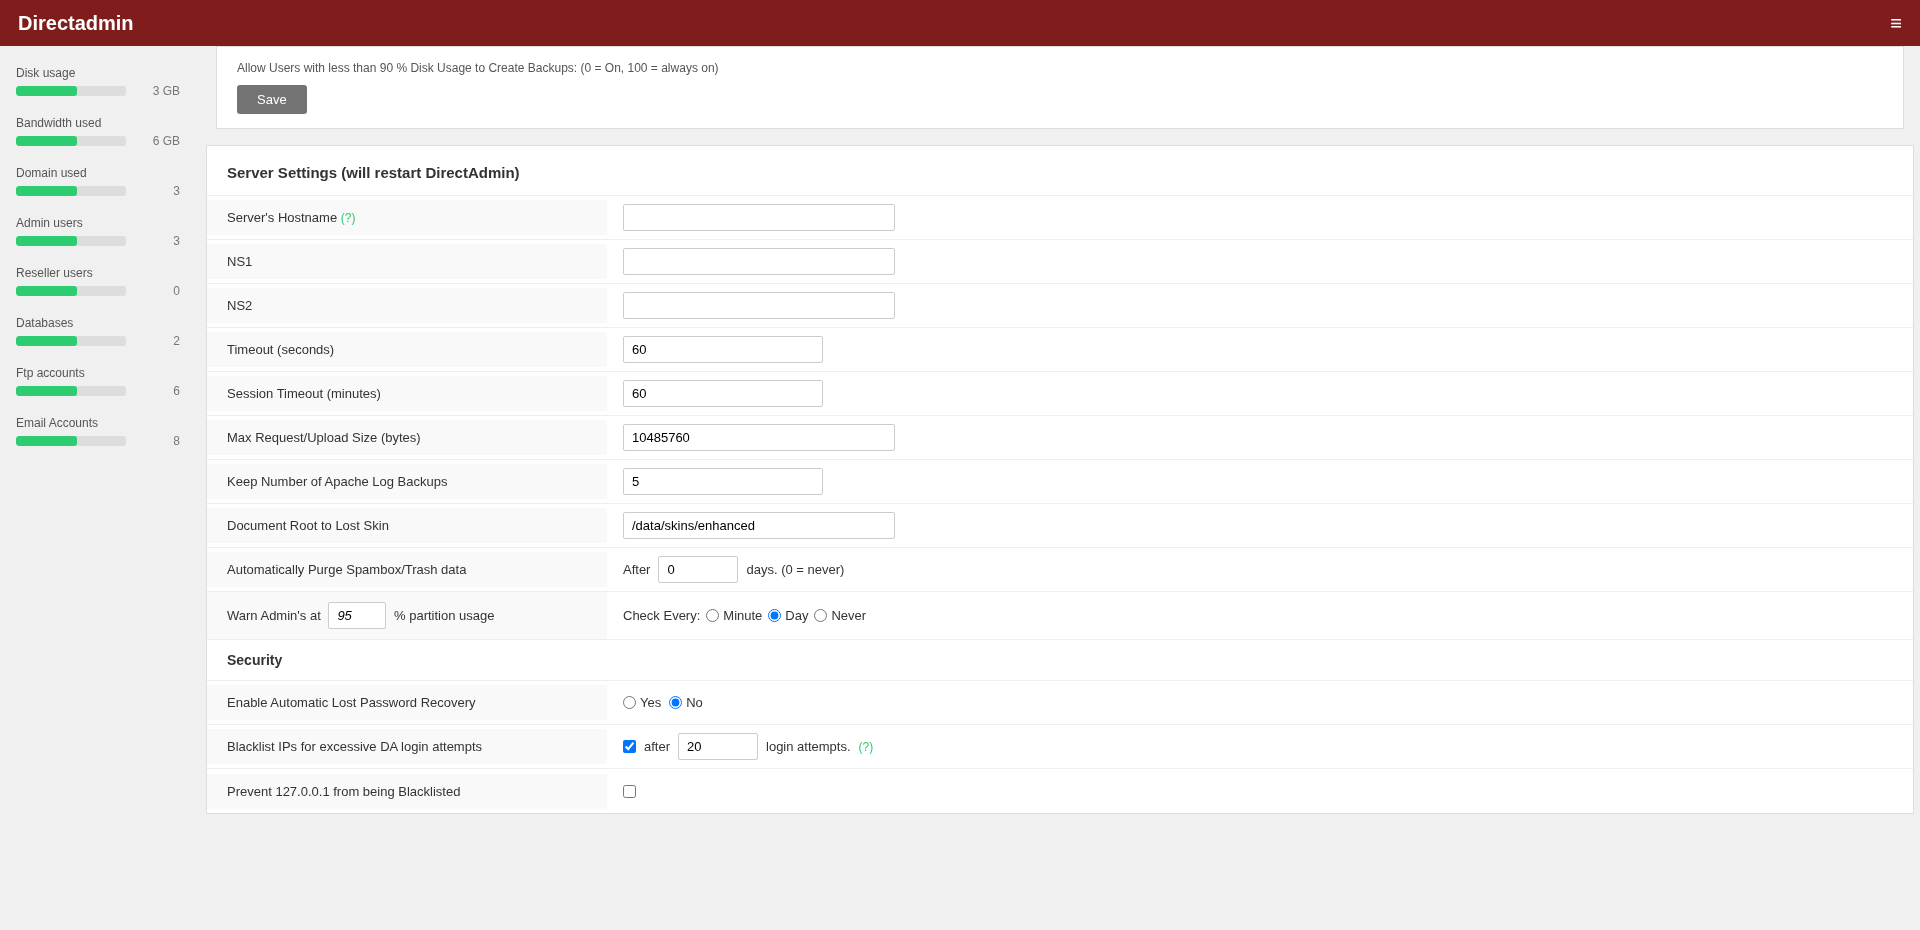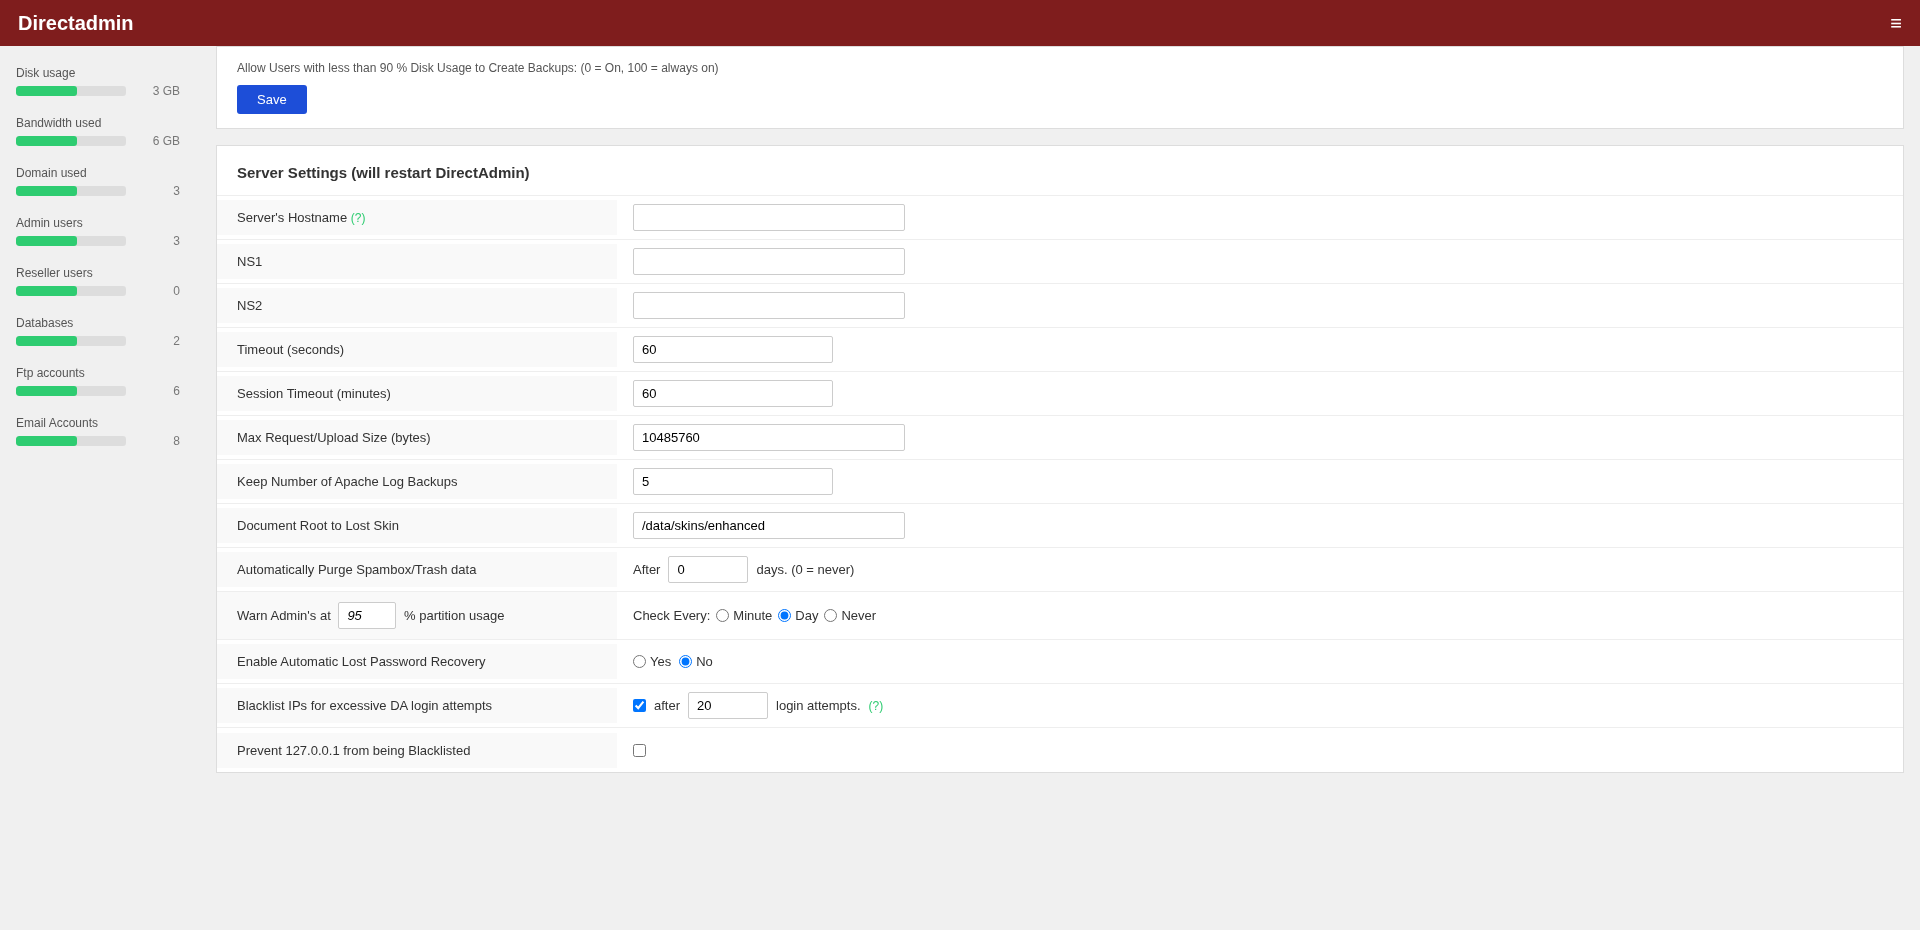--- a/index.html
+++ b/index.html
@@ -88,34 +88,34 @@
       border: 1px solid #ddd;
       margin: 0 16px 16px 16px;
       padding: 14px 20px;
     }
     .top-section-text {
       font-size: 12px;
       color: #555;
       margin-bottom: 10px;
     }
     .btn-save {
-      background: #1d4ed8;
+      background: #737373;
       color: #fff;
       border: none;
       padding: 7px 20px;
       border-radius: 3px;
       cursor: pointer;
       font-size: 13px;
     }
 
     
     .settings-panel {
       background: #fff;
       border: 1px solid #ddd;
-      margin: 0 16px;
+      margin: 0 6px;
       padding: 0;
     }
     .settings-title {
       font-size: 15px;
       font-weight: bold;
       padding: 18px 20px 14px 20px;
       border-bottom: 1px solid #eee;
       color: #333;
     }
 
@@ -379,20 +379,21 @@
             <input type="radio" name="check_every" value="day" checked="" style="">
             <span>Day</span>
           </label>
           <label class="radio-label">
             <input type="radio" name="check_every" value="never" style="">
             <span>Never</span>
           </label>
         </div>
       </div>
 
+      <div class="security-header">Security</div>
 
       <div class="settings-row">
         <div class="settings-row-label">Enable Automatic Lost Password Recovery</div>
         <div class="settings-row-control">
           <label class="radio-label">
             <input type="radio" name="lost_password" value="yes" style="">
             <span>Yes</span>
           </label>
           <label class="radio-label">
             <input type="radio" name="lost_password" value="no" checked="" style="">

